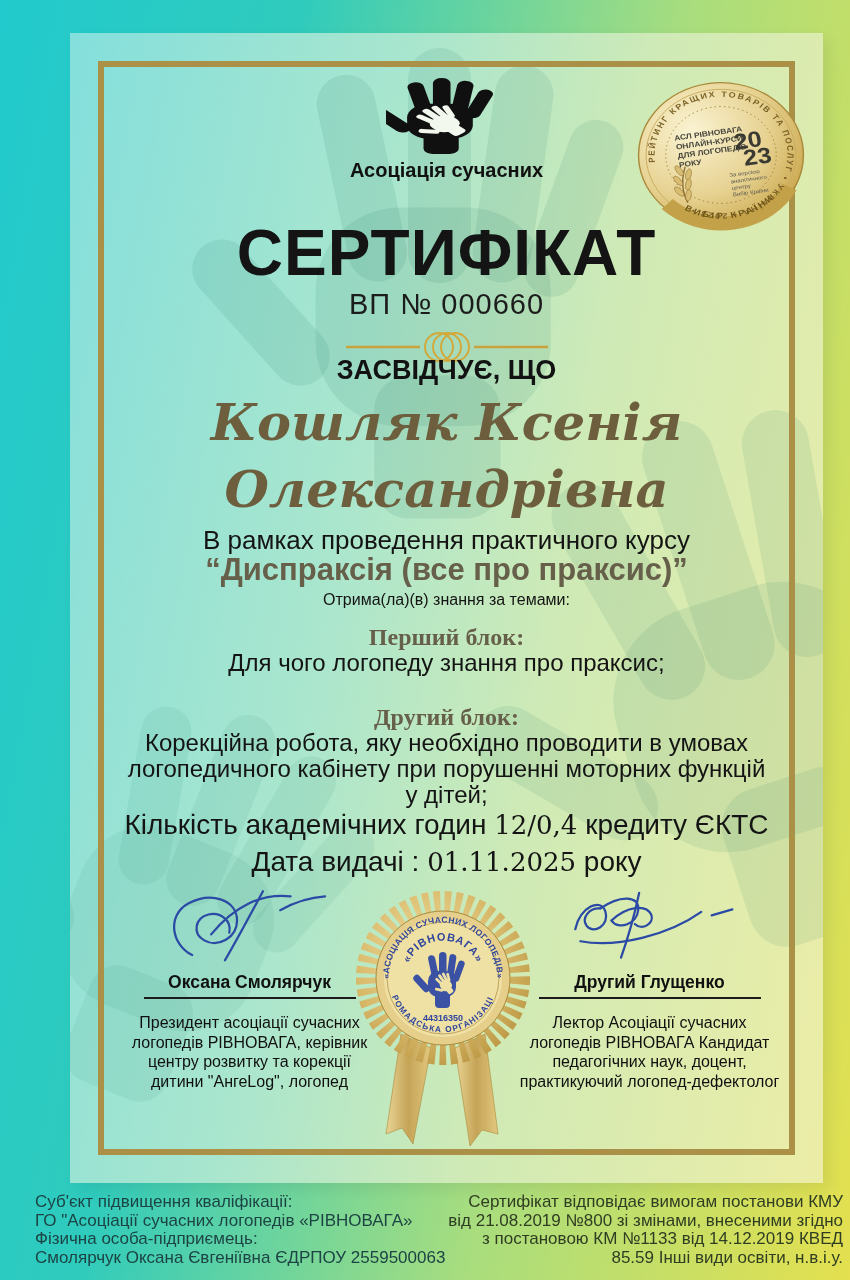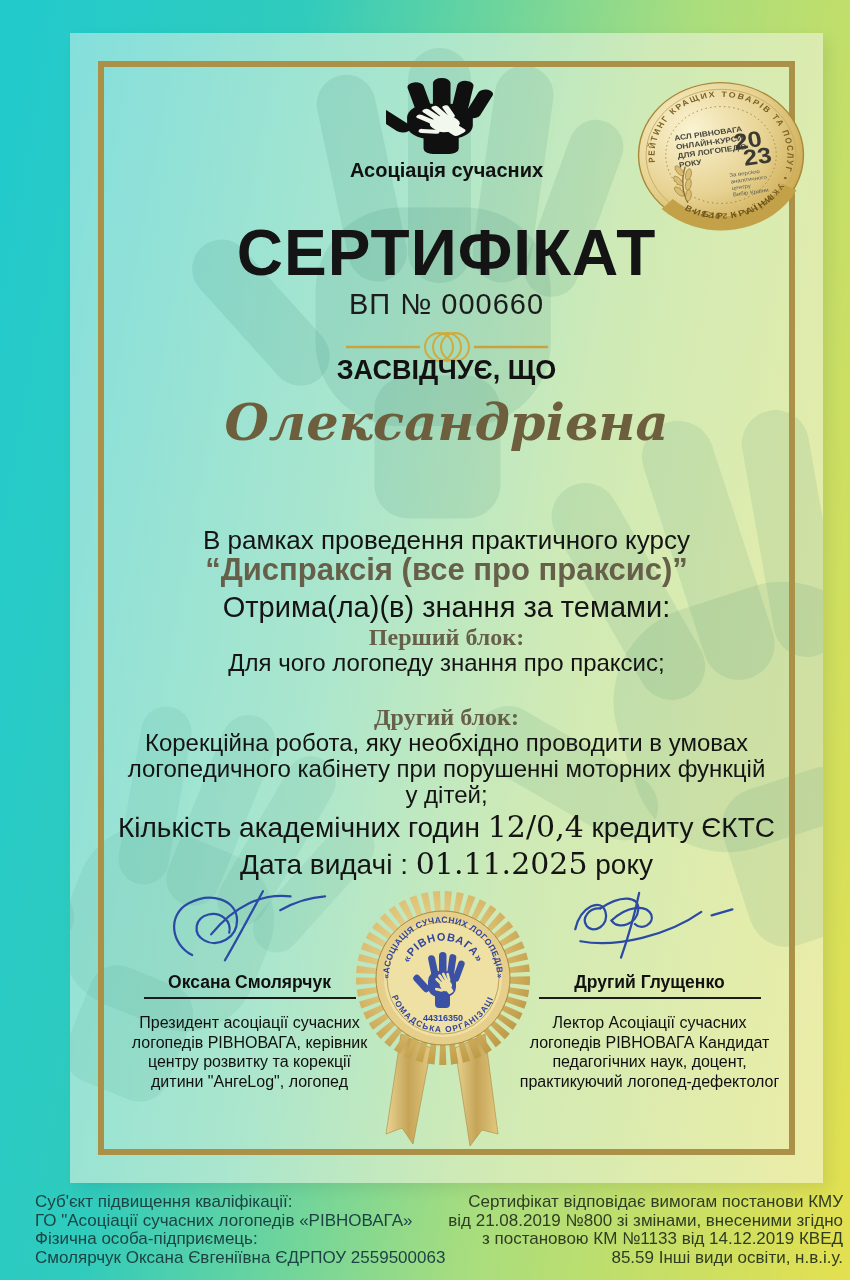--- a/index.html
+++ b/index.html
@@ -20,29 +20,29 @@
   .assoc-name{top:126px;font-size:20px;font-weight:bold;line-height:22px;color:#111;}
   .medal-wrap{position:absolute;top:44px;left:562px;width:178px;height:156px;z-index:3;}
   .cert-title{top:183px;font-size:64px;font-weight:800;letter-spacing:1px;color:#141414;}
   .cert-number{top:255px;font-size:29px;font-weight:500;letter-spacing:1px;color:#1c1c1c;}
   .divider{top:292px;display:flex;justify-content:center;}
   .certifies{top:322px;font-size:27px;font-weight:bold;color:#121212;}
   .recipient{top:356px;font-family:"DejaVu Serif",serif;font-style:italic;font-weight:bold;
              font-size:51px;line-height:67px;color:#6d5e3e;}
   .intro{top:492px;font-size:26px;color:#141414;}
   .course-title{top:519px;font-size:31px;font-weight:bold;color:#665f49;}
-  .received{top:558px;font-size:29px;color:#141414;}
+  .received{top:558px;font-size:16px;color:#141414;}
   .blk-h{font-size:24px;font-weight:bold;color:#665f49;font-family:Liberation Serif, serif;}
   .blk-t{font-size:24px;color:#141414;line-height:26px;}
   .b1h{top:591px;} .b1t{top:617px;}
   .b2h{top:671px;} .b2t{top:697px;}
   .b2t .inner{max-width:655px;margin:0 auto;}
   .hours{top:776px;font-size:28px;color:#141414;}
   .issue{top:813px;font-size:28px;color:#141414;}
-  .serifnum{font-family:"DejaVu Serif",serif;font-size:30px;}
+  .serifnum{font-family:"DejaVu Serif",serif;font-size:26px;}
   .sig{position:absolute;top:853px;text-align:center;z-index:2;}
   .sig-left{left:52px;width:255px;}
   .sig-right{left:447px;width:265px;}
   .sig-name{font-size:17.5px;font-weight:bold;color:#101010;margin-top:0;}
   .sig-line{border-bottom:2px solid #1b1b1b;width:212px;margin:4px auto 14px;}
   .sig-role{font-size:16px;line-height:19.5px;color:#101010;}
   .rosette-wrap{position:absolute;left:280px;top:852px;width:186px;height:285px;z-index:2;}
   .footer{position:absolute;top:1193px;font-size:17px;line-height:18.5px;z-index:1;}
   .footer-left{left:35px;width:430px;text-align:left;color:#1c4444;}
   .footer-right{right:7px;width:450px;text-align:right;color:#2f3d23;}
@@ -155,20 +155,21 @@
       <line x1="132" y1="22" x2="206" y2="22" stroke="#c9a23e" stroke-width="2.5"></line>
       <circle cx="97" cy="22" r="14" fill="none" stroke="#d1a93c" stroke-width="2"></circle>
       <circle cx="105" cy="22" r="14" fill="none" stroke="#d1a93c" stroke-width="2"></circle>
       <circle cx="113" cy="22" r="14" fill="none" stroke="#d1a93c" stroke-width="2"></circle>
     </svg>
   </div>
 
   <div class="abs certifies">ЗАСВІДЧУЄ, ЩО</div>
 
   <div class="abs recipient">
+    <div>Кошляк Ксенія</div>
     <div>Олександрівна</div>
   </div>
 
   <div class="abs intro">В рамках проведення практичного курсу</div>
   <div class="abs course-title">“Диспраксія (все про праксис)”</div>
   <div class="abs received">Отрима(ла)(в) знання за темами:</div>
 
   <div class="abs blk-h b1h">Перший блок:</div>
   <div class="abs blk-t b1t">Для чого логопеду знання про праксис;</div>
 

